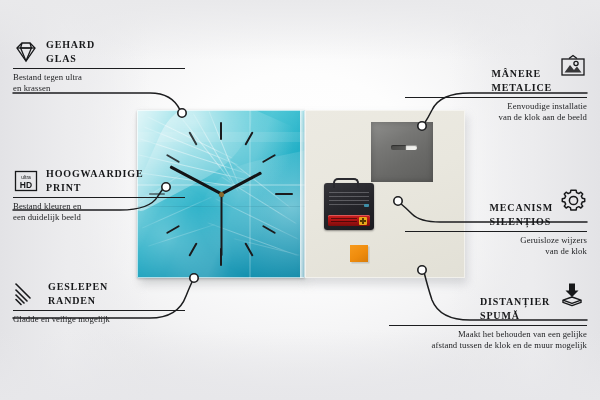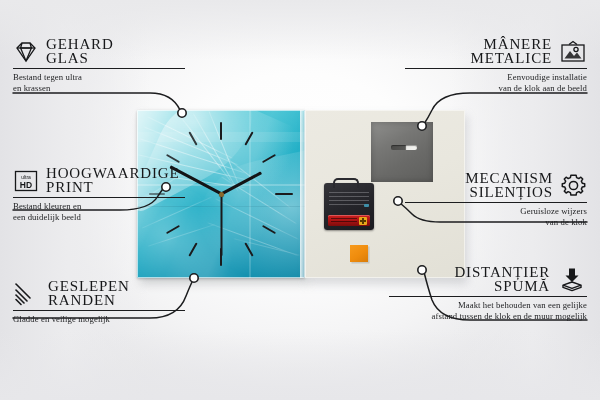--- a/index.html
+++ b/index.html
@@ -26,25 +26,25 @@
 
   
   #lines{position:absolute;left:0;top:0;width:600px;height:400px;}
 
   
   .feat{position:absolute;}
   .feat .hdr{display:flex;align-items:center;gap:7px;}
   .feat.right .hdr{justify-content:flex-end;}
   .ttl{
     font-family:"Liberation Serif","DejaVu Serif",serif;
-    font-size:15px;font-weight:400;color:#17181a;
+    font-size:10px;font-weight:700;color:#17181a;
     letter-spacing:.85px;line-height:13.5px;text-transform:uppercase;
     white-space:pre-line;
   }
-  .feat.right .ttl{text-align:right;}
+  .feat.right .ttl{margin-top:29px;}
   .rule{height:0;border-top:1.15px solid #1c1d1f;margin-top:3px;}
   .desc{
     font-family:"Liberation Serif","DejaVu Serif",serif;
     font-size:8.7px;color:#1d1e20;line-height:11.2px;
     margin-top:3px;white-space:pre-line;letter-spacing:.1px;
   }
   .feat.right .desc{text-align:right;}
   .ico{flex:0 0 auto;display:block;}
 
   

